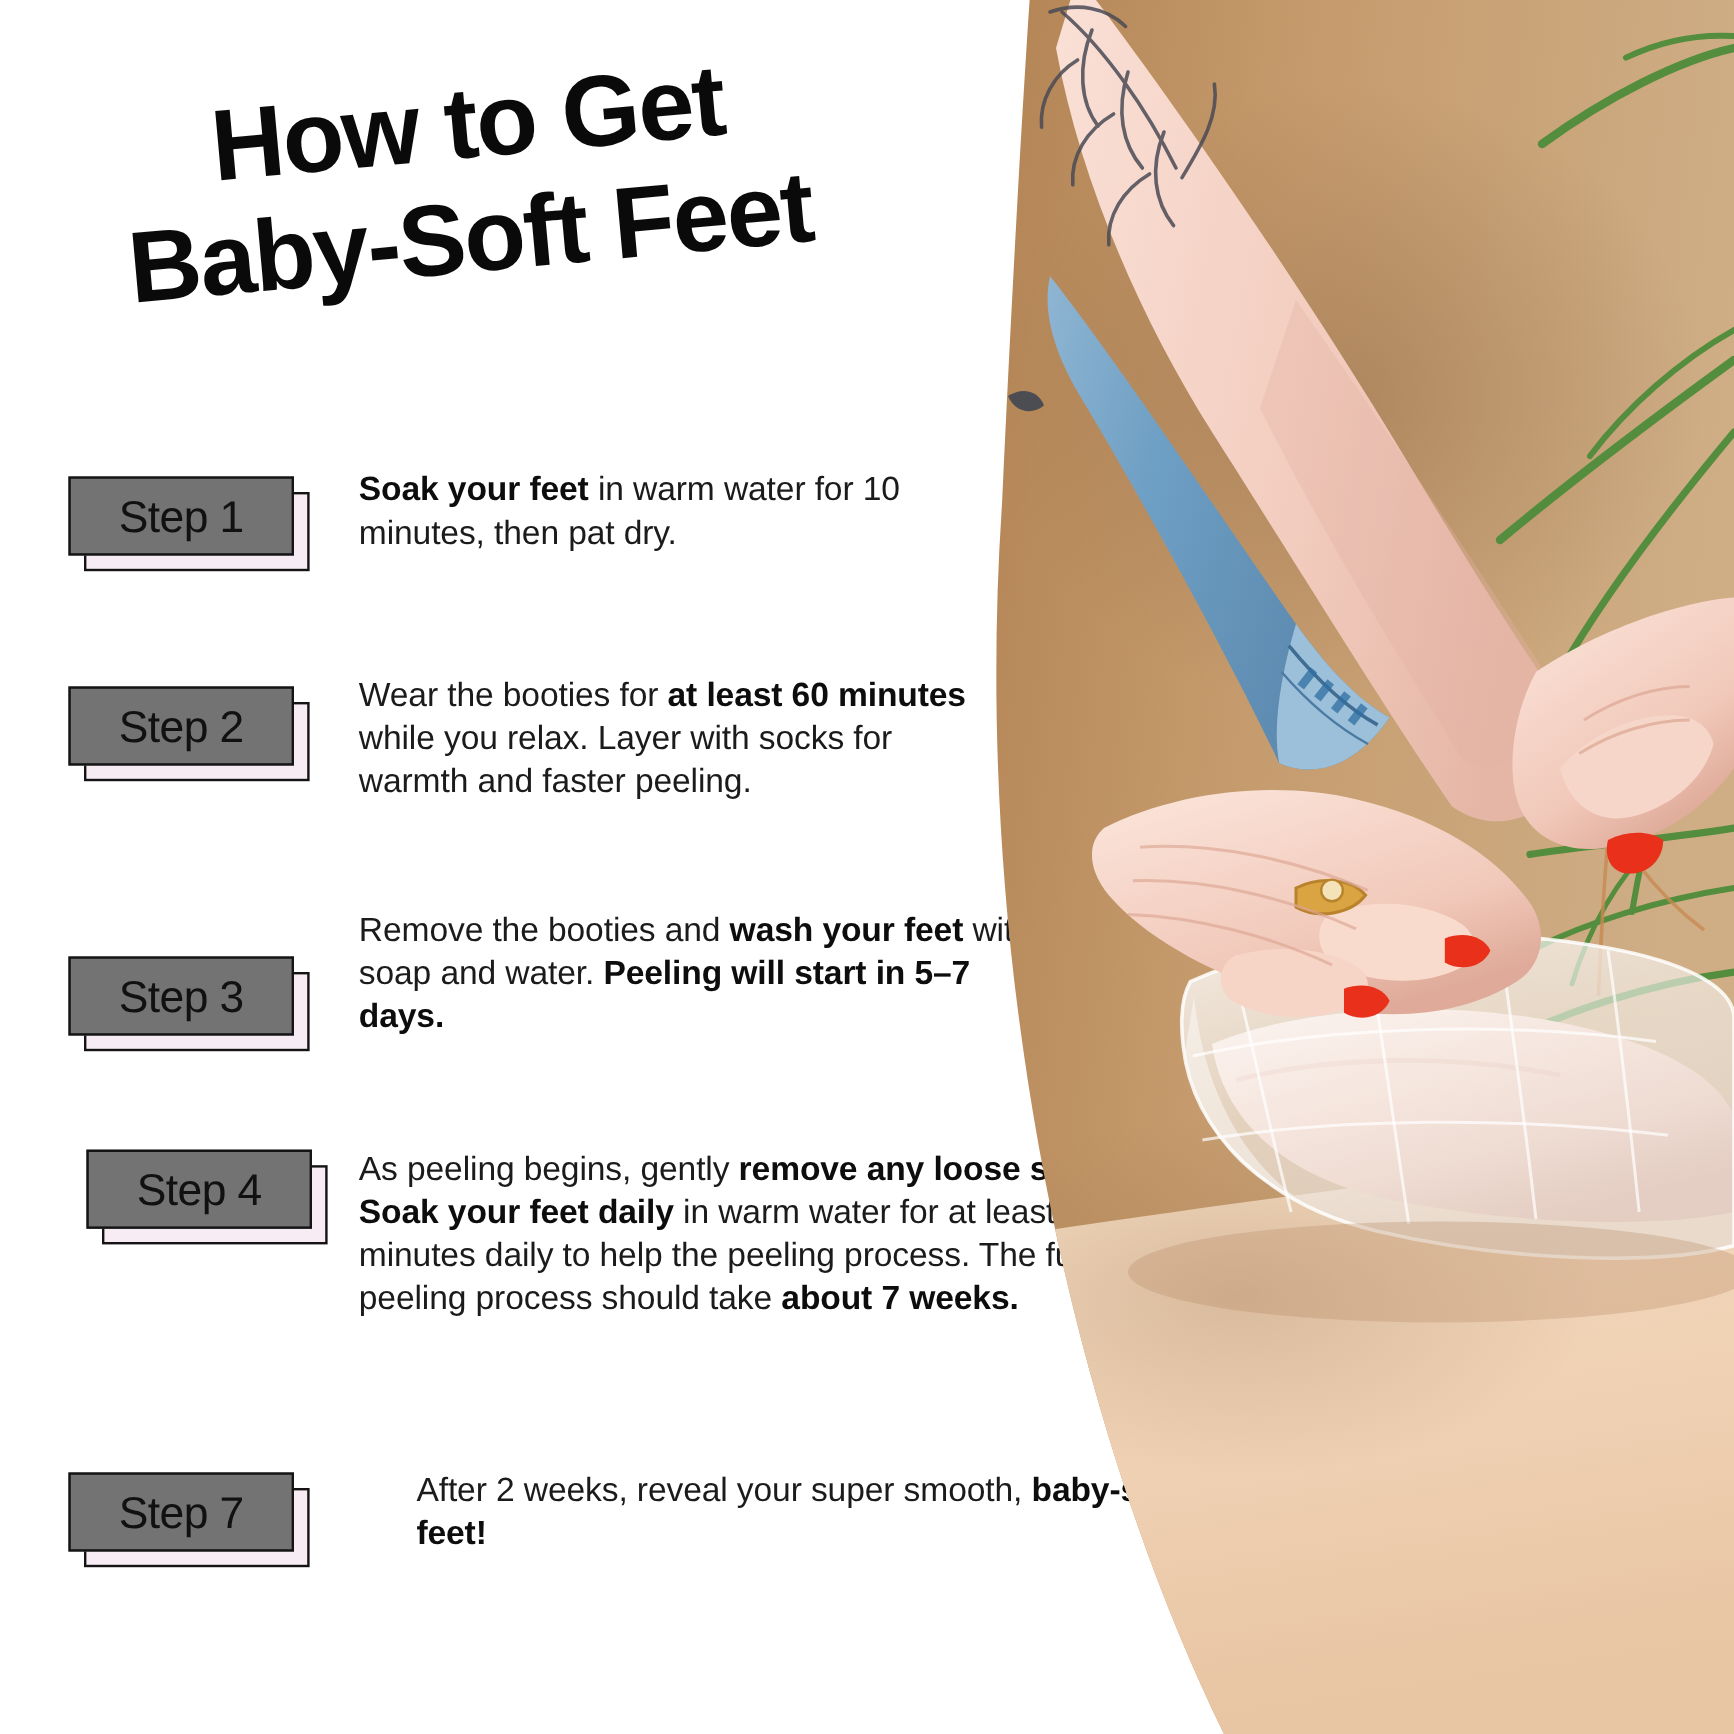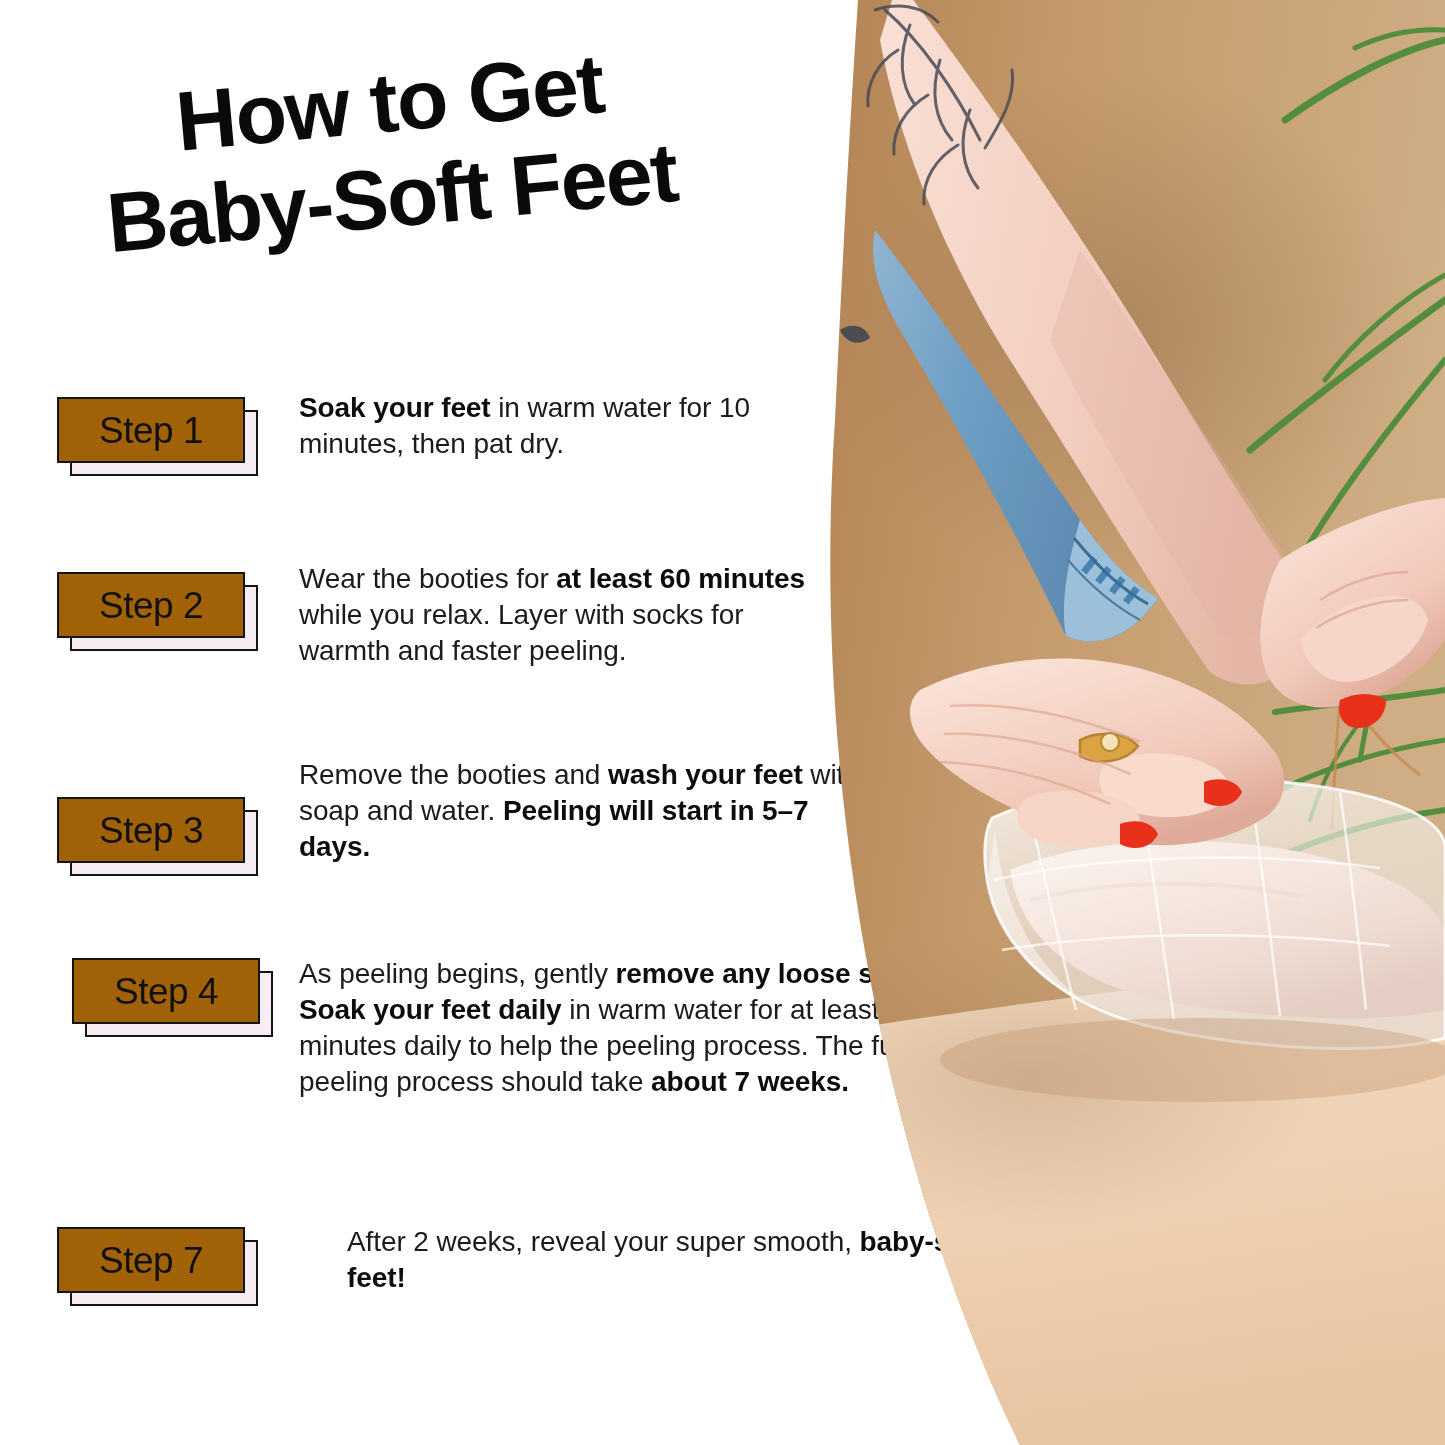--- a/index.html
+++ b/index.html
@@ -48,21 +48,21 @@
     position:absolute;
     left:13px; top:13px;
     width:188px; height:66px;
     background:#f7ebf4;
     border:2.5px solid #141414;
   }
   .badge-face {
     position:absolute;
     left:0; top:0;
     width:188px; height:66px;
-    background:#a16207;
+    background:#737373;
     border:2.5px solid #141414;
     display:flex;
     align-items:center;
     justify-content:center;
   }
   .badge-label {
     font-size:37px;
     font-weight:500;
     color:#111;
     letter-spacing:-0.5px;

